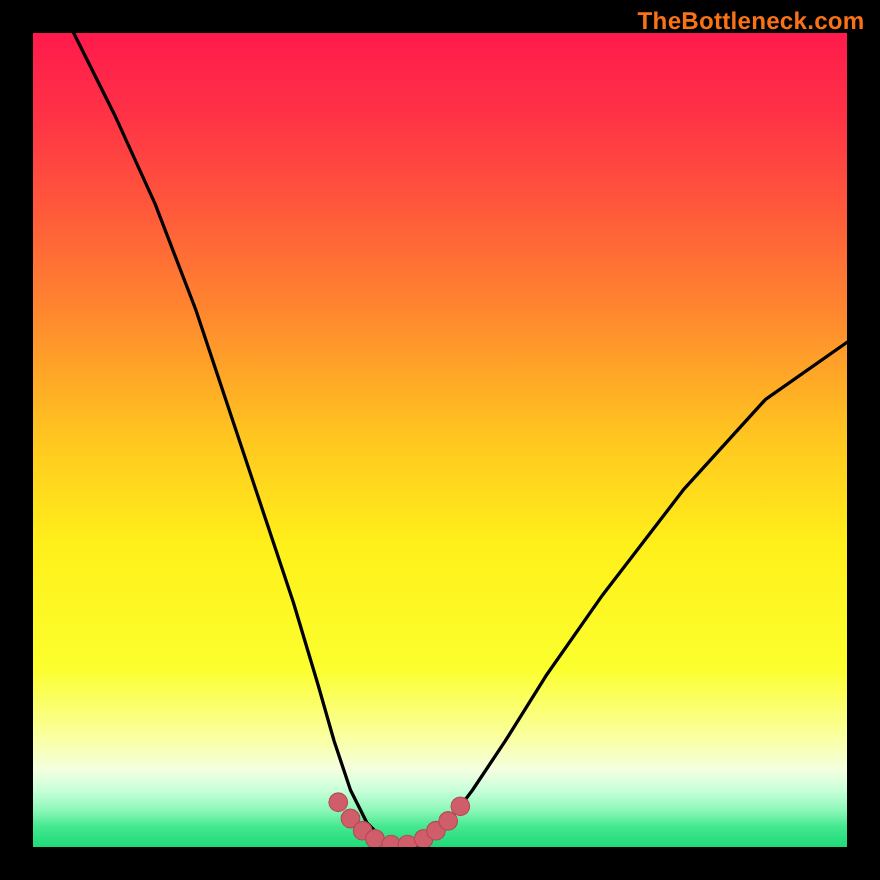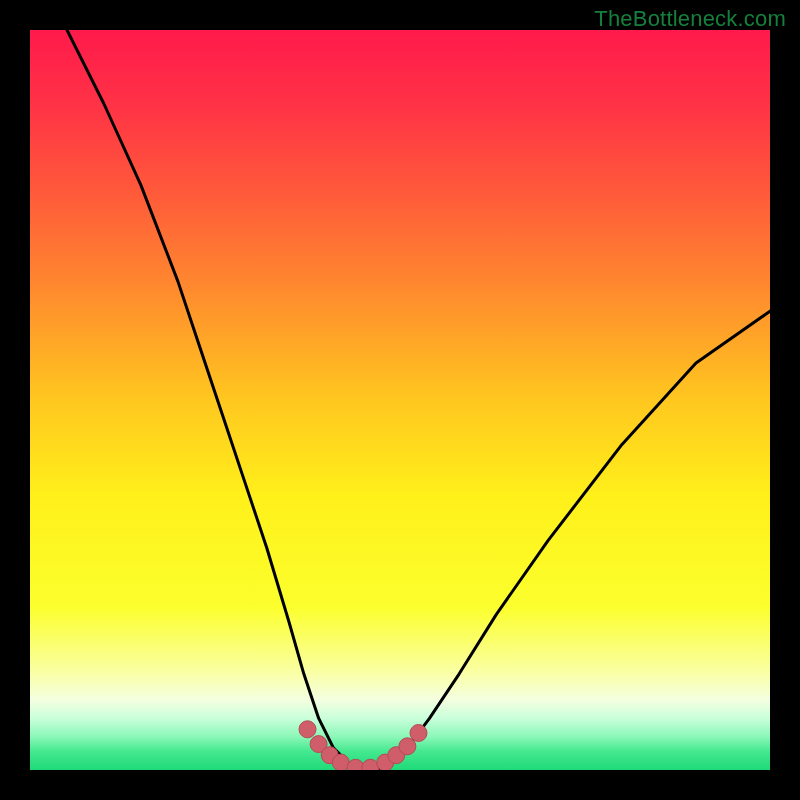--- a/index.html
+++ b/index.html
@@ -30,22 +30,22 @@
   .plot-area svg {
     display: block;
     width: 740px;
     height: 740px;
   }
   .watermark {
     position: absolute;
     top: 6px;
     right: 14px;
     font-size: 22px;
-    color: #15803d;
-    font-weight: 400;
+    color: #f97316;
+    font-weight: 700;
     letter-spacing: 0.2px;
     user-select: none;
   }
 </style>
 </head>
 <body>
 
 <div class="frame">
 
   <div class="watermark">TheBottleneck.com</div>

